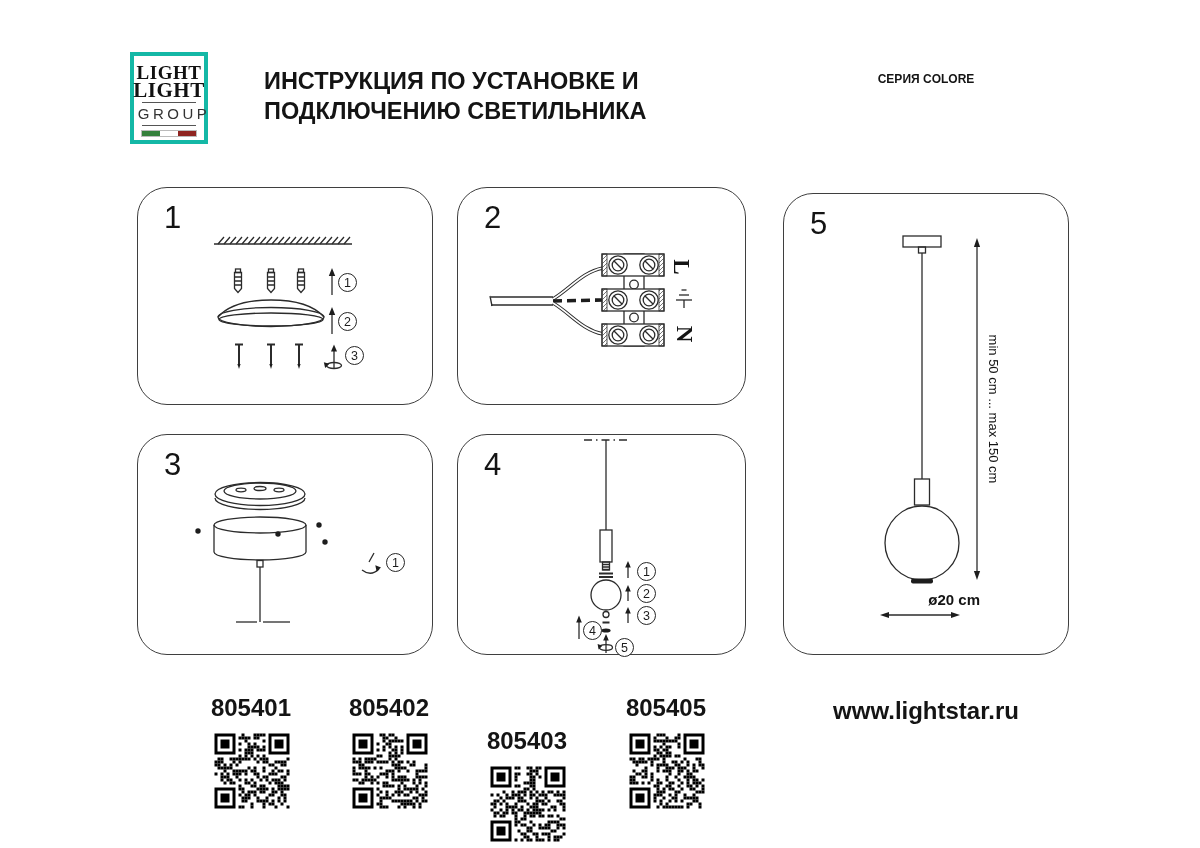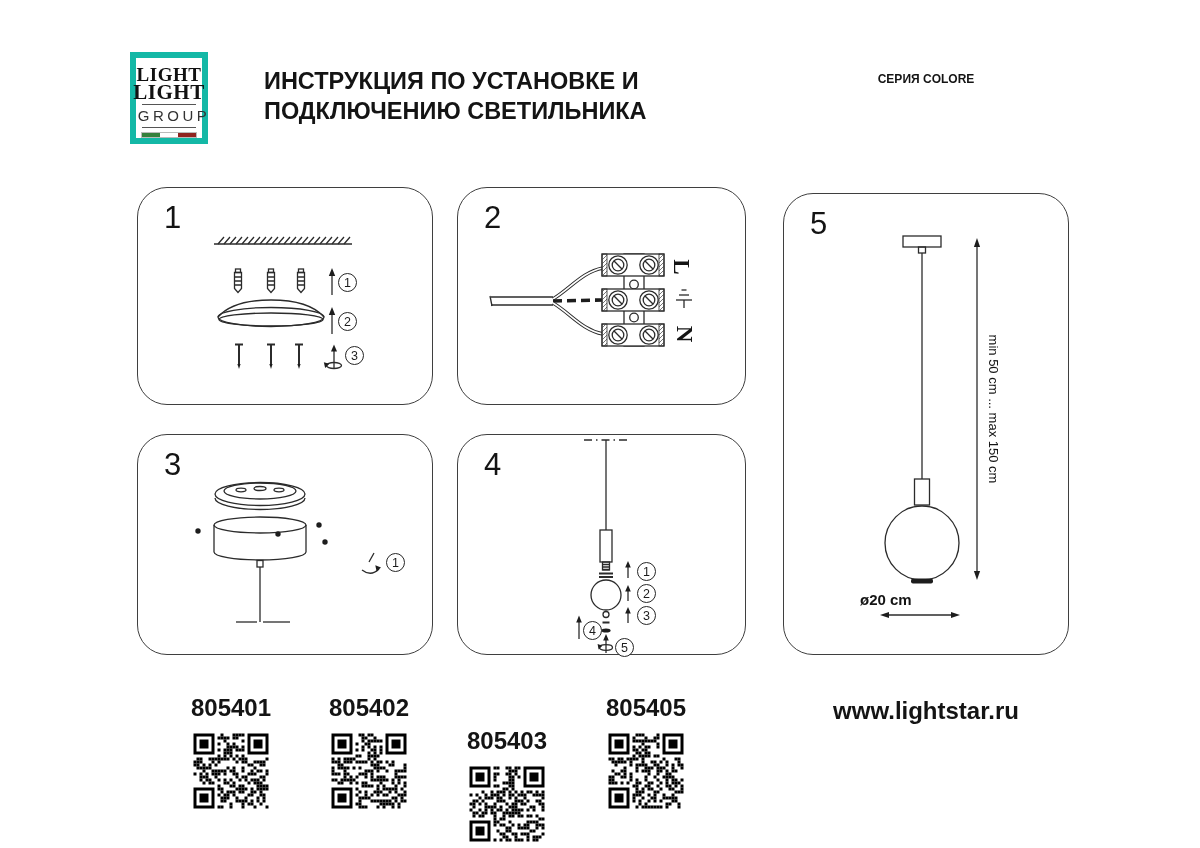--- a/index.html
+++ b/index.html
@@ -1,20 +1,20 @@
 <!DOCTYPE html>
 <html><head>
 <meta charset="utf-8">
 <style>
   html,body{margin:0;padding:0;background:#fff;}
   .page{position:relative;width:1200px;height:848px;background:#ffffff;
         font-family:"Liberation Sans",sans-serif;color:#1a1a1a;overflow:hidden;}
 
   
-  .logo{position:absolute;left:130px;top:52px;width:78px;height:92px;border:6px solid #14b8a6;
+  .logo{position:absolute;left:130px;top:52px;width:78px;height:92px;border:4px solid #14b8a6;
         background:#fff;display:flex;flex-direction:column;align-items:center;padding-top:8px;box-sizing:border-box;}
   .logo-word1{font-family:"Liberation Serif",serif;font-weight:700;font-size:19px;line-height:17px;letter-spacing:.5px;color:#111;}
   .logo-word2{font-family:"Liberation Serif",serif;font-weight:700;font-size:21px;line-height:19px;letter-spacing:.5px;color:#111;}
   .logo-rule{width:54px;height:1px;background:#555;margin:2px 0 1px 0;}
   .logo-group{font-size:15px;letter-spacing:3.5px;color:#333;margin:1px 0 1px 10px;}
   .flag{display:flex;width:54px;height:5px;margin-top:3px;border:0.5px solid #bbb;}
   .flag>div{flex:1;}
   .title{position:absolute;left:264px;top:66px;font-size:23.5px;font-weight:700;line-height:30px;color:#141414;}
   .series{position:absolute;left:783px;top:72px;width:286px;text-align:center;font-size:12px;font-weight:700;color:#141414;}
   .articles-heading{position:absolute;left:783px;top:99px;width:286px;text-align:center;font-size:21.5px;font-weight:700;color:#141414;}
@@ -23,30 +23,30 @@
   .panel{position:absolute;border:1.3px solid #3f3f3f;border-radius:30px;background:#fff;box-sizing:border-box;}
   .panel>svg{position:absolute;left:0;top:0;}
   .pnum{position:absolute;left:26px;top:12px;font-size:31px;font-weight:400;color:#141414;}
   .stepnum{position:absolute;width:19px;height:19px;border:1.6px solid #262626;border-radius:50%;
            display:flex;align-items:center;justify-content:center;font-size:12.5px;font-weight:500;
            color:#1c1c1c;background:#fff;box-sizing:border-box;}
   .tlabel{position:absolute;width:24px;height:24px;display:flex;align-items:center;justify-content:center;
           font-family:"Liberation Serif",serif;font-weight:700;font-size:23px;color:#141414;transform:rotate(90deg);}
   .range{position:absolute;left:127px;top:207px;width:164px;height:16px;text-align:center;font-size:13px;
          color:#141414;transform:rotate(90deg);white-space:nowrap;}
-  .diam{position:absolute;left:76px;top:397px;width:120px;text-align:left;font-size:15px;font-weight:700;color:#141414;}
+  .diam{position:absolute;left:76px;top:397px;width:120px;text-align:right;font-size:15px;font-weight:700;color:#141414;}
 
   
   svg .s{stroke:#2b2b2b;fill:none;stroke-width:1.3px;}
   svg .sw2{stroke:#2b2b2b;fill:none;stroke-width:2px;}
   svg .fl{fill:#1d1d1d;stroke:none;}
   svg .wf{fill:#fff;stroke:#2b2b2b;stroke-width:1.3px;}
 
   
-  .artcol{position:absolute;top:694px;width:120px;display:flex;flex-direction:column;align-items:center;}
+  .artcol{position:absolute;top:694px;width:120px;display:flex;flex-direction:column;align-items:flex-end;}
   .artnum{font-size:24px;font-weight:700;color:#141414;}
   .qr{margin-top:10px;width:78px;height:78px;}
   .site{position:absolute;left:783px;top:697px;width:286px;text-align:center;font-size:24px;font-weight:700;color:#141414;}
 </style>
 </head>
 <body>
 
 <div class="page">
 
   <div class="logo">

